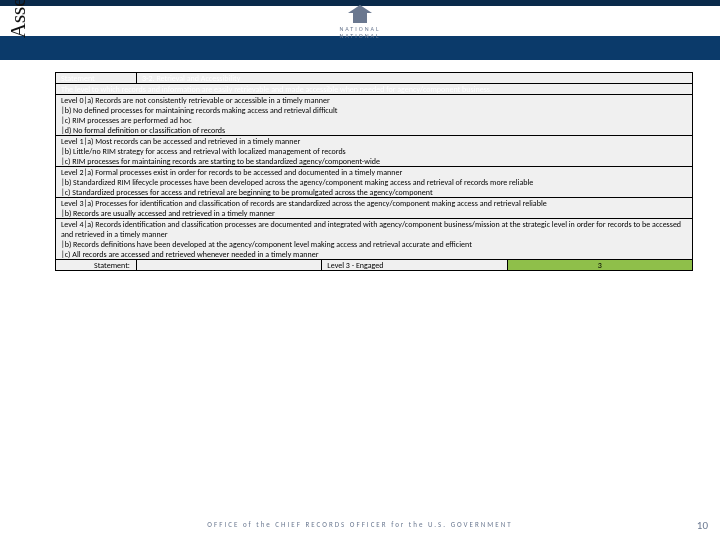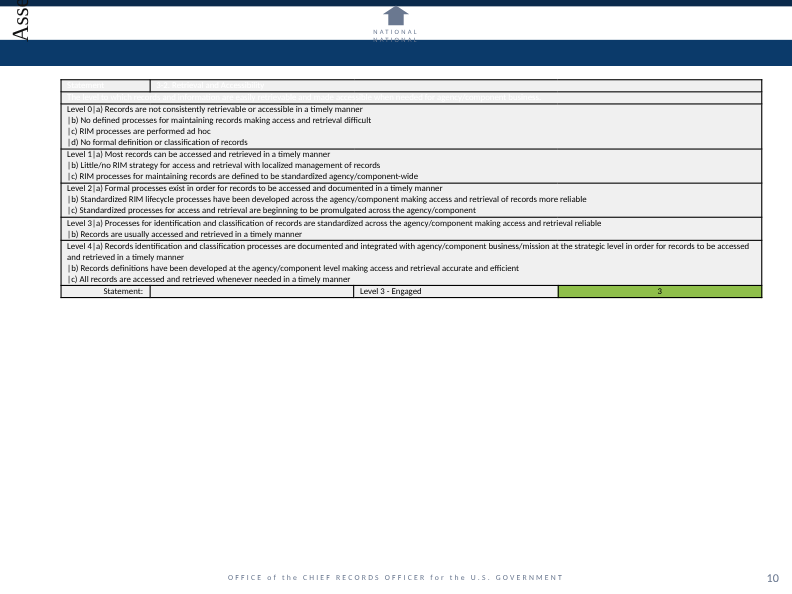--- a/index.html
+++ b/index.html
@@ -144,21 +144,21 @@
         <span>|b) No defined processes for maintaining records making access and retrieval difficult</span><br>
         <span>|c) RIM processes are performed ad hoc</span><br>
         <span>|d) No formal definition or classification of records</span>
       </td>
     </tr>
 
     <tr class="level-row">
       <td colspan="4">
         <span class="lvl">Level 1</span><span>|a) Most records can be accessed and retrieved in a timely manner</span><br>
         <span>|b) Little/no RIM strategy for access and retrieval with localized management of records</span><br>
-        <span>|c) RIM processes for maintaining records are defined to be standardized agency/component-wide</span>
+        <span>|c) RIM processes for maintaining records are starting to be standardized agency/component-wide</span>
       </td>
     </tr>
 
     <tr class="level-row">
       <td colspan="4">
         <span class="lvl">Level 2</span><span>|a) Formal processes exist in order for records to be accessed and documented in a timely manner</span><br>
         <span>|b) Standardized RIM lifecycle processes have been developed across the agency/component making access and retrieval of records more reliable</span><br>
         <span>|c) Standardized processes for access and retrieval are beginning to be promulgated across the agency/component</span>
       </td>
     </tr>

